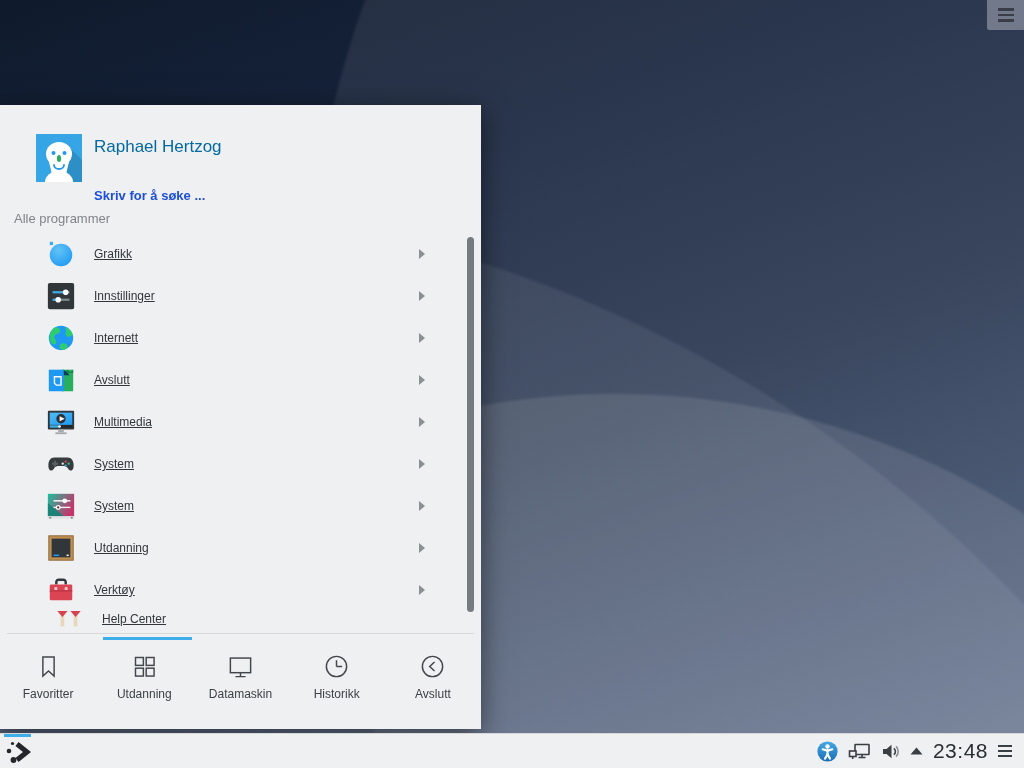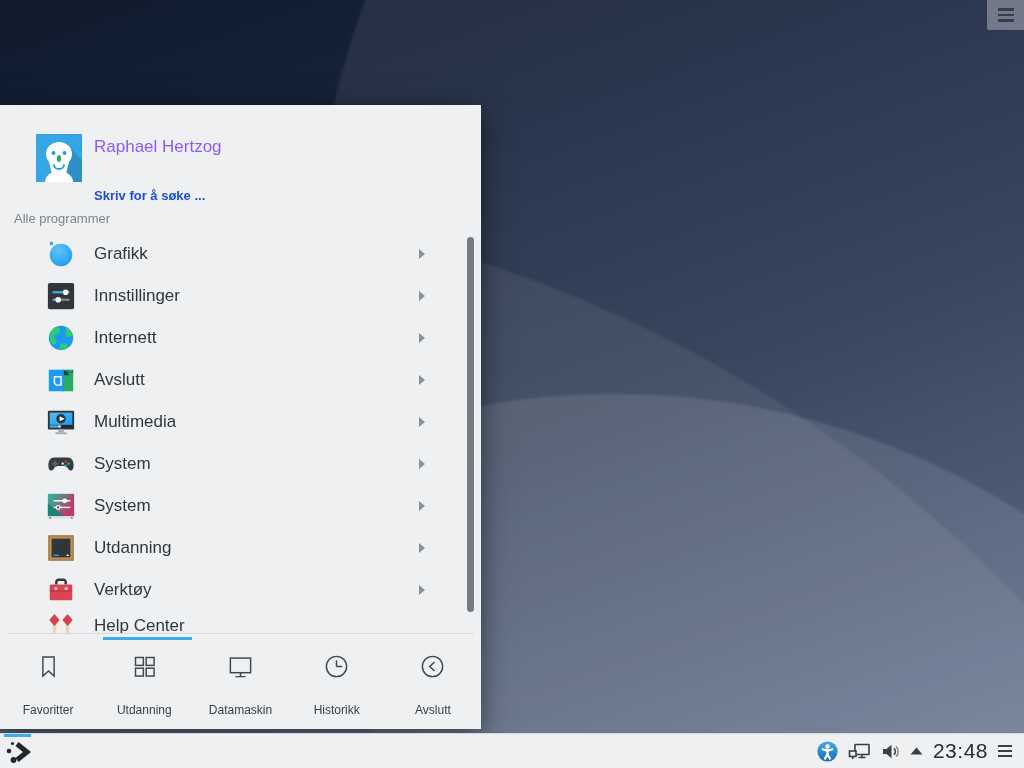--- a/index.html
+++ b/index.html
@@ -19,41 +19,41 @@
   .toolbox { position:absolute; top:0; right:0; width:37px; height:30px;
     background:rgba(118,126,143,.93); border-radius:0 0 0 2px;
     display:flex; flex-direction:column; justify-content:center; align-items:center; gap:3px; }
   .toolbox i { display:block; width:16px; height:2.5px; background:#383d47; }
 
   
   .kickoff { position:absolute; left:0; top:105px; width:481px; height:624px;
     background:#eff0f1; box-shadow:0 6px 26px rgba(0,0,0,.5); }
 
   .avatar { position:absolute; left:36px; top:29px; width:46px; height:48px; overflow:hidden; }
-  .user-name { position:absolute; left:94px; top:32px; font-size:17px; color:#8b5cf6; }
+  .user-name { position:absolute; left:94px; top:32px; font-size:17px; color:#0369a1; }
   .search-field { position:absolute; left:94px; top:83px; width:300px; font-size:13px; color:#1d4ed8;font-weight:bold; }
   .section-label { position:absolute; left:14px; top:106px; font-size:13px; color:#7f8488; }
 
   .cat-list { position:absolute; left:0; top:128px; width:481px; height:400px; overflow:hidden; }
   .cat-row { position:relative; height:42px; display:flex; align-items:center; padding-left:46px; }
-  .cat-row.clipped { height:22px; align-items:flex-start; padding-top:1px; overflow:hidden; }
+  .cat-row.clipped { height:22px; align-items:flex-end; padding-top:1px; overflow:hidden;margin-left:8px; }
   .cat-icon { width:30px; height:30px; flex:none; margin-right:18px; }
   .cat-row.clipped .cat-icon { height:30px; }
-  .cat-label { font-size:17px; color:#32373c; }
+  .cat-label { font-size:12px; color:#32373c;text-decoration:underline; }
   .cat-row.clipped .cat-label { line-height:28px; }
   .cat-arrow { position:absolute; right:56px; top:50%; margin-top:-5px; width:7px; height:10px; }
 
   .scrollbar { position:absolute; left:467px; top:132px; width:7px; height:375px;
     background:#757c81; border-radius:4px; }
 
   .tab-sep { position:absolute; left:7px; right:7px; top:528px; height:1px; background:#d7d9db; }
   .tab-indicator { position:absolute; left:103px; top:532px; width:89px; height:3px; }
 
   .tabbar { position:absolute; left:0; right:0; top:535px; bottom:0; display:flex; }
-  .tab { flex:1 1 0; display:flex; flex-direction:column; align-items:center; padding-top:13px;gap:16px; }
+  .tab { flex:1 1 0; display:flex; flex-direction:column; align-items:center; padding-top:13px; }
   .tab svg { width:27px; height:27px; stroke:#42474c; fill:none; stroke-width:1.3; }
   .tab-label { margin-top:7px; font-size:12px; color:#3c4146; }
 
   
   .panel { position:absolute; left:0; right:0; bottom:0; height:35px; background:#eef0f1;
     border-top:1px solid rgba(0,0,0,.10); }
   .launcher-indicator { position:absolute; left:4px; top:0; width:27px; height:3px; }
   .launcher { position:absolute; left:5px; top:5px; width:26px; height:26px; }
   .tray { position:absolute; right:0; top:0; bottom:0; display:flex; align-items:center; gap:10px; padding-right:12px;text-align:center; }
   .tray svg { display:block; }

